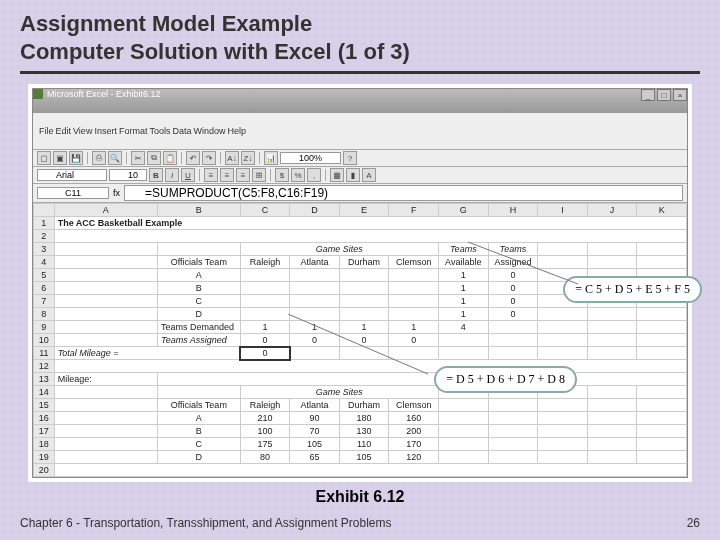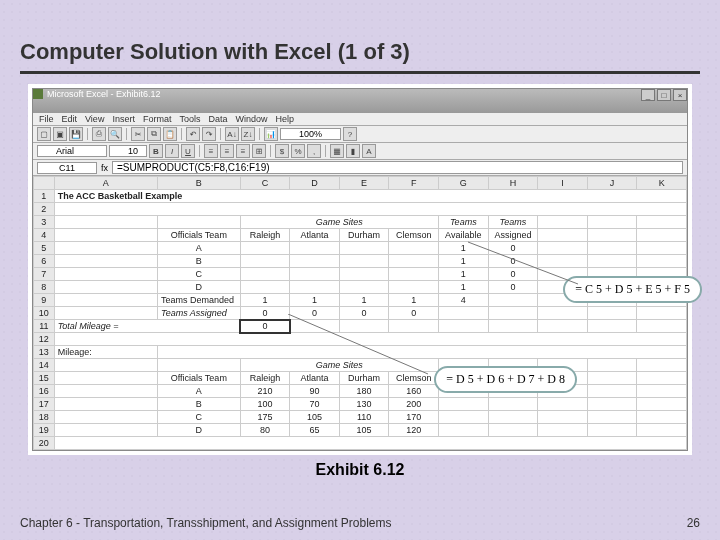--- a/index.html
+++ b/index.html
@@ -7,28 +7,28 @@
   .bg-pattern { position: absolute; inset: 0; background-image: radial-gradient(circle, #c8c0d8 1px, transparent 1px); background-size: 8px 8px; opacity: 0.3; }
   .slide { position: relative; padding: 10px 20px 0 20px; }
   .title { font-size: 22px; font-weight: bold; color: #333; line-height: 1.25; }
   .hr { height: 3px; background: #333; margin: 6px 0 10px 0; }
   .exwrap { background: #fff; padding: 4px; margin: 0 8px; position: relative; }
   .win { border: 1px solid #888; }
   .titlebar { background: linear-gradient(#bbb,#999); height: 24px; display: flex; align-items: flex-start; padding: 0 0; font-size: 9px; color: #fff; }
   .titlebar .xicon { width: 10px; height: 10px; background: #5a7a3a; margin-right: 4px; }
   .titlebar .wbtns { margin-left: auto; display: flex; gap: 2px; }
   .titlebar .wbtn { width: 14px; height: 12px; background: #ccc; border: 1px solid #777; font-size: 8px; display: flex; align-items: center; justify-content: center; color: #333; }
-  .menubar { background: #eee; display: flex; gap: 8px; padding: 1px 6px; font-size: 9px; color: #333; border-bottom: 1px solid #aaa; align-items: center; }
+  .menubar { background: #eee; display: flex; gap: 2px; padding: 13px 6px; font-size: 9px; color: #333; border-bottom: 1px solid #aaa; align-items: center; }
   .toolbar { background: #eee; display: flex; align-items: center; gap: 2px; padding: 1px 4px; border-bottom: 1px solid #aaa; min-height: 16px; }
   .tbtn { width: 14px; height: 14px; background: #ddd; border: 1px solid #999; font-size: 8px; display: flex; align-items: center; justify-content: center; color: #444; }
   .tsep { width: 1px; height: 12px; background: #aaa; margin: 0 2px; }
   .font-sel { font-size: 9px; background: #fff; border: 1px solid #999; padding: 0 18px; }
   .fbar { background: #eee; display: flex; align-items: center; padding: 1px 4px; font-size: 9px; border-bottom: 1px solid #aaa; gap: 4px; }
-  .namebox { width: 60px; background: #fff; border: 1px solid #999; padding: 0 2px; text-align: center; }
-  .fxbox { flex: 1; background: #fff; border: 1px solid #999; padding: 0 4px; font-size: 10px; }
+  .namebox { width: 72px; background: #fff; border: 1px solid #999; padding: 0 2px; text-align: center; }
+  .fxbox { flex: 1; background: #fff; border: 1px solid #999; padding: 0 20px; font-size: 12px; }
   .sheet { background: #fff; }
   table.grid { border-collapse: collapse; width: 100%; font-size: 9px; color: #222; table-layout: fixed; }
   table.grid th, table.grid td { border: 1px solid #ccc; height: 13px; padding: 0 3px; text-align: center; overflow: hidden; white-space: nowrap; }
   table.grid th { background: #e8e8e8; font-weight: normal; }
   table.grid th.rowh { width: 20px; background: #e8e8e8; }
   table.grid td.left { text-align: left; }
   table.grid .r1a { font-weight: bold; text-align: left; }
   .c-col-a { width: 100px; }
   .c-col { width: 48px; }
   .big-title td { height: 16px; margin-left: 30px; }
@@ -39,21 +39,21 @@
   .exhibit { text-align: center; font-size: 16px; font-weight: bold; margin-top: 6px; }
   .footer { position: absolute; bottom: 10px; left: 20px; right: 20px; display: flex; justify-content: space-between; font-size: 12px; color: #333; }
   svg.connector { position: absolute; pointer-events: none; }
 </style>
 </head>
 <body>
 
 <div class="bg-pattern"></div>
 <div class="slide">
   <div class="title">
-    <br>
+    <span>Assignment Model Example</span><br>
     <span>Computer Solution with Excel (1 of 3)</span>
   </div>
   <div class="hr"></div>
 
   <div class="exwrap">
     <div class="win">
       <div class="titlebar">
         <span class="xicon"></span>
         <span>Microsoft Excel - Exhibit6.12</span>
         <div class="wbtns">

